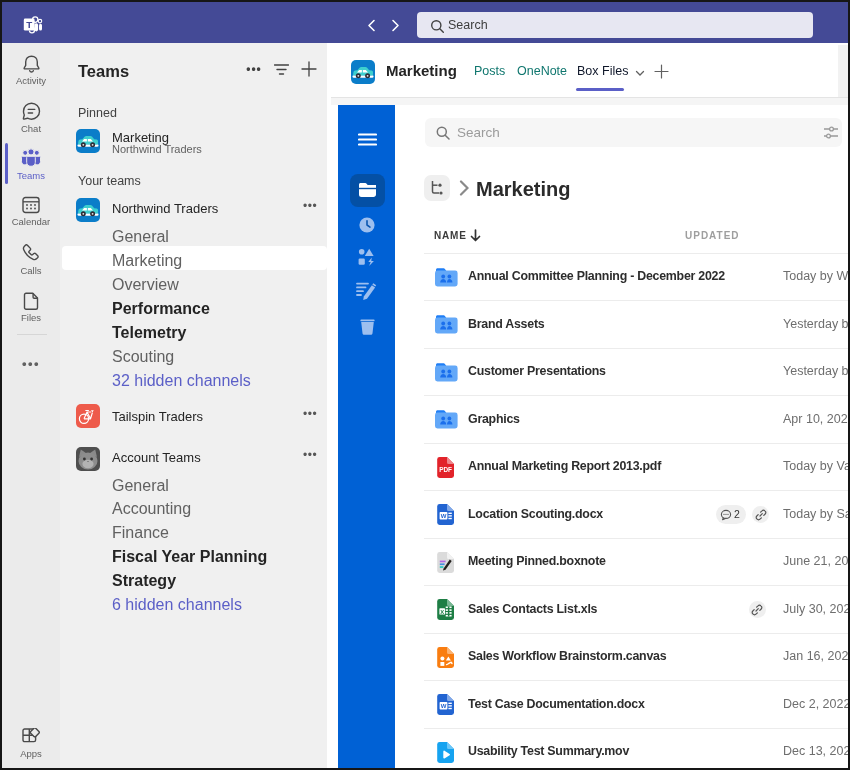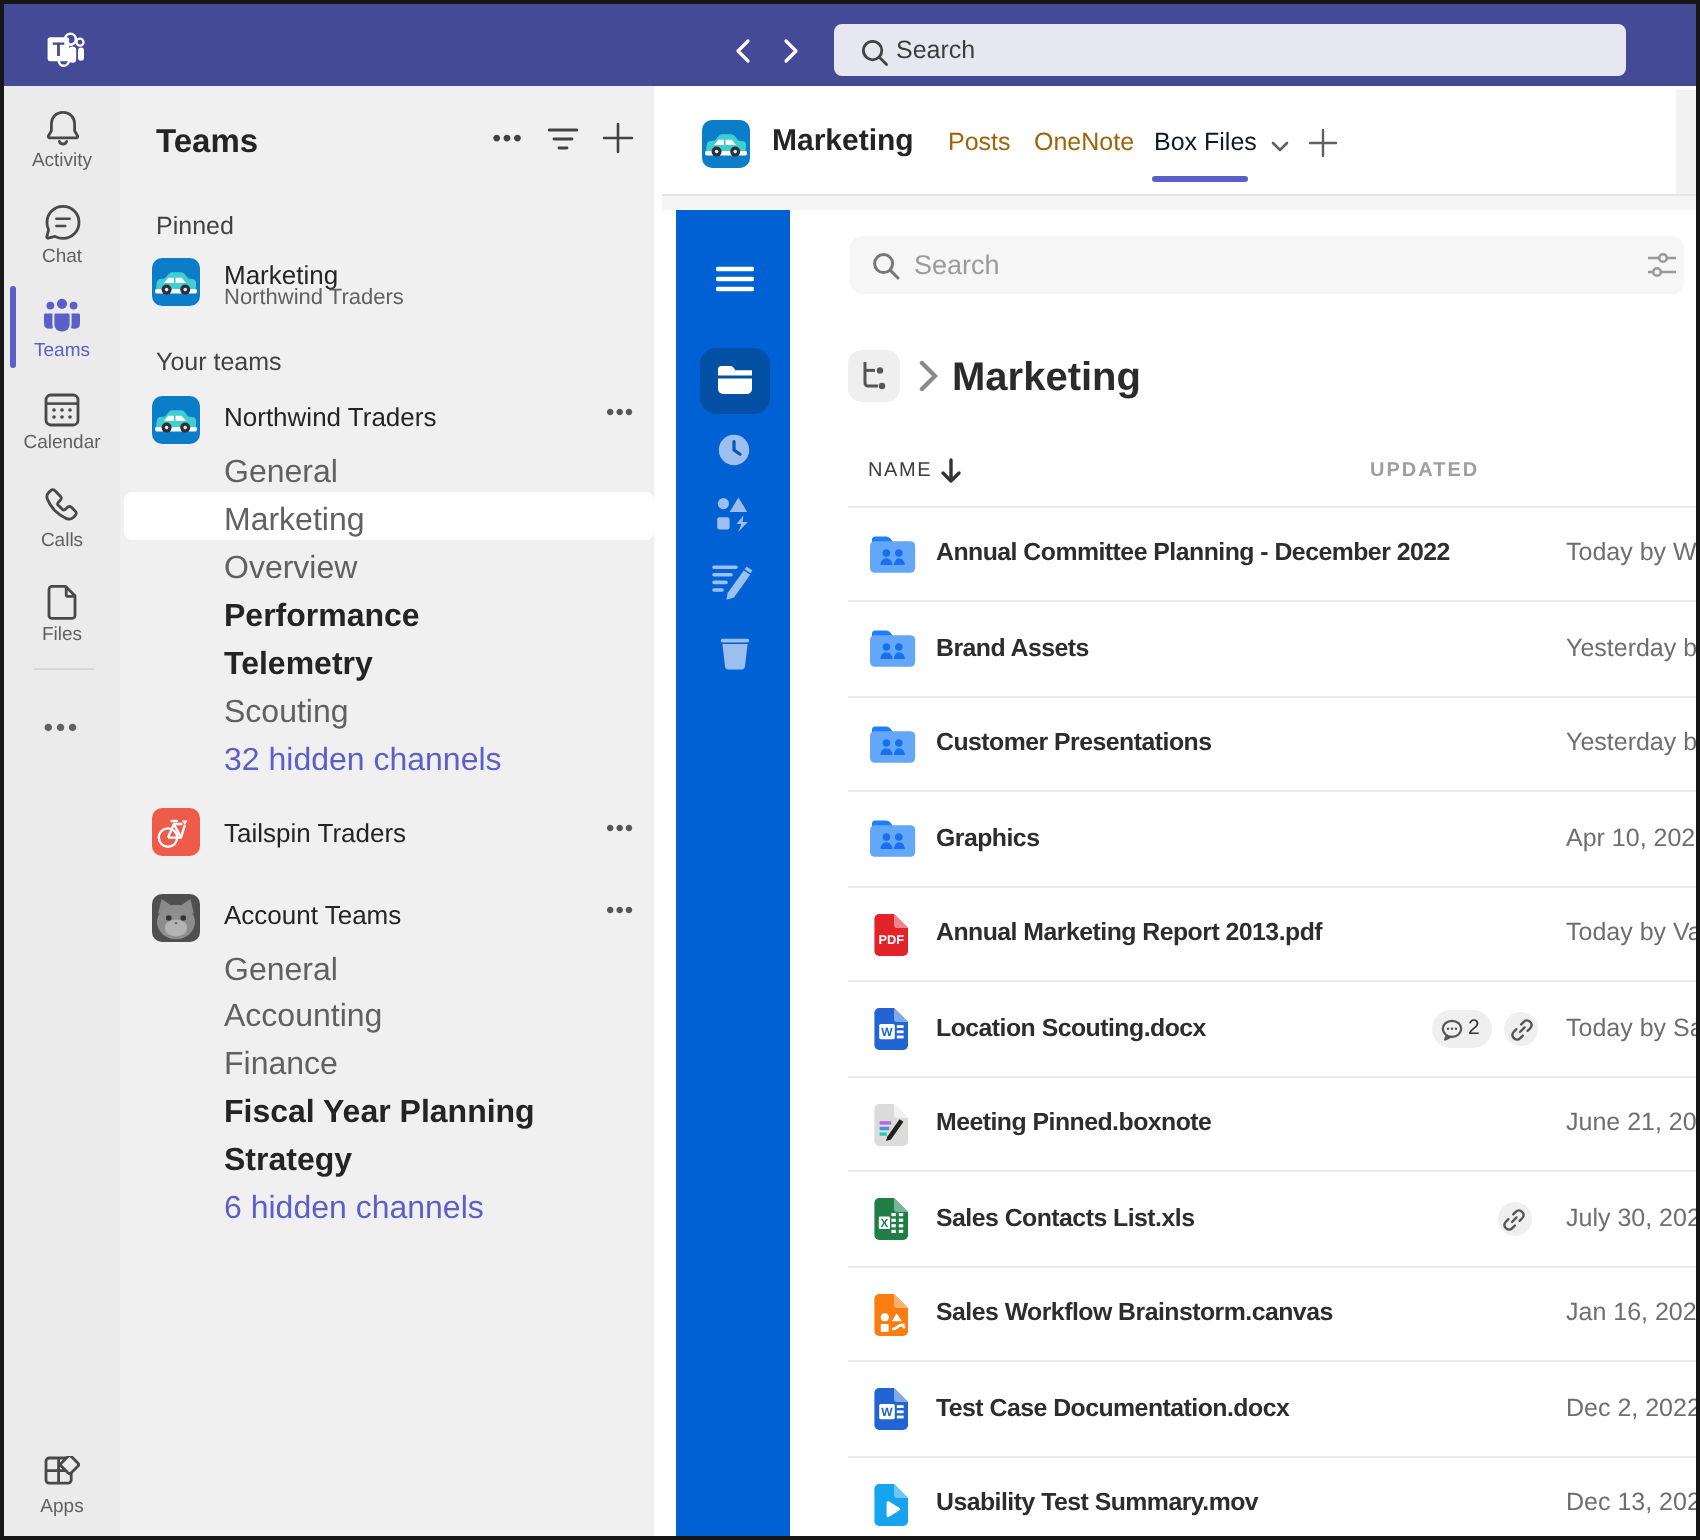--- a/index.html
+++ b/index.html
@@ -27,30 +27,30 @@
 .tname { position:absolute; left:52px; font-size:13px; color:#242424; }
 .tsub { position:absolute; left:52px; font-size:11px; color:#616161; }
 .chan { position:absolute; left:52px; font-size:16px; color:#616161; }
 .chan.b { font-weight:bold; color:#242424; }
 .chan.h { color:#5b5fc7; }
 .dots3 { position:absolute; color:#565656; font-size:12px; letter-spacing:0.5px; }
 
 #main { left:327px; top:43px; width:521px; height:725px; background:#fff; }
 #hdrgut { left:838px; top:45px; width:10px; height:52px; background:#f2f2f2; }
 #graystrip { left:331px; top:97px; width:517px; height:8px; background:#f5f5f5; border-top:1px solid #e4e4e4; }
-.tab { position:absolute; top:64px; font-size:12.5px; color:#a16207; }
+.tab { position:absolute; top:64px; font-size:12.5px; color:#0f766e; }
 #tabline { left:576px; top:88px; width:48px; height:3px; border-radius:2px; background:#5b5fc7; }
 
 #bluebar { left:338px; top:105px; width:57px; height:663px; background:#0061d5; }
 #foldertile { left:350px; top:174px; width:35px; height:33px; border-radius:8px; background:#0450a5; }
 
 #bsearch { left:425px; top:118px; width:417px; height:29px; border-radius:6px; background:#f6f6f6; }
 #treebtn { left:424px; top:175px; width:26px; height:26px; border-radius:7px; background:#efefef; }
 #crumbtitle { left:476px; top:178px; font-size:20px; font-weight:bold; color:#2b2b2b; position:absolute; }
-.colhdr { position:absolute; top:230px; font-size:10px; font-weight:normal; }
+.colhdr { position:absolute; top:230px; font-size:10px; font-weight:bold; }
 .rowname { position:absolute; left:468px; font-size:12.4px; letter-spacing:-0.25px; font-weight:bold; color:#2d2d2d; white-space:nowrap; }
 .rowdate { position:absolute; left:783px; font-size:12.5px; color:#6e6e6e; white-space:nowrap; }
 </style>
 </head>
 <body>
 <svg width="0" height="0" style="position:absolute">
 <defs>
 <symbol id="carsym" viewBox="0 0 24 24">
   <rect x="0" y="0" width="24" height="24" fill="#0b7dc9"></rect>
   <rect x="1.5" y="15.2" width="21" height="2.6" rx="1.3" fill="#fff"></rect>

